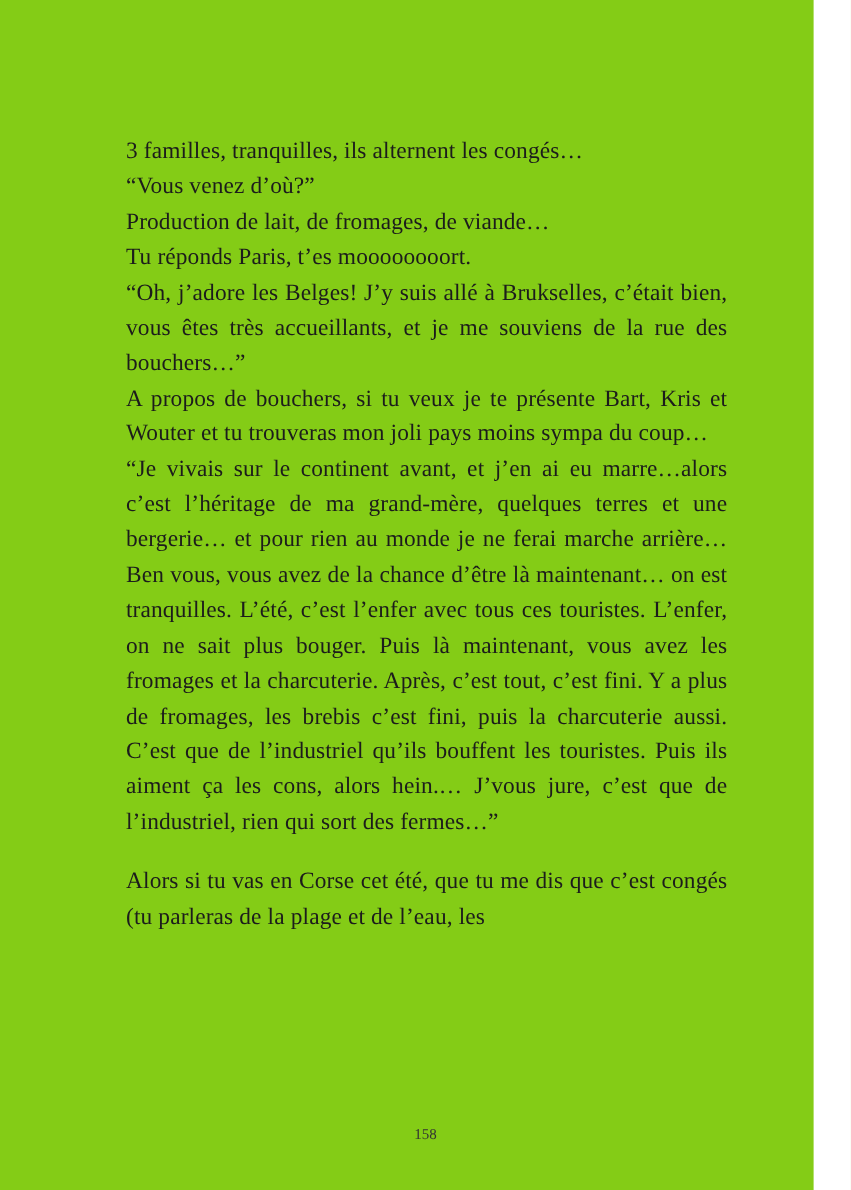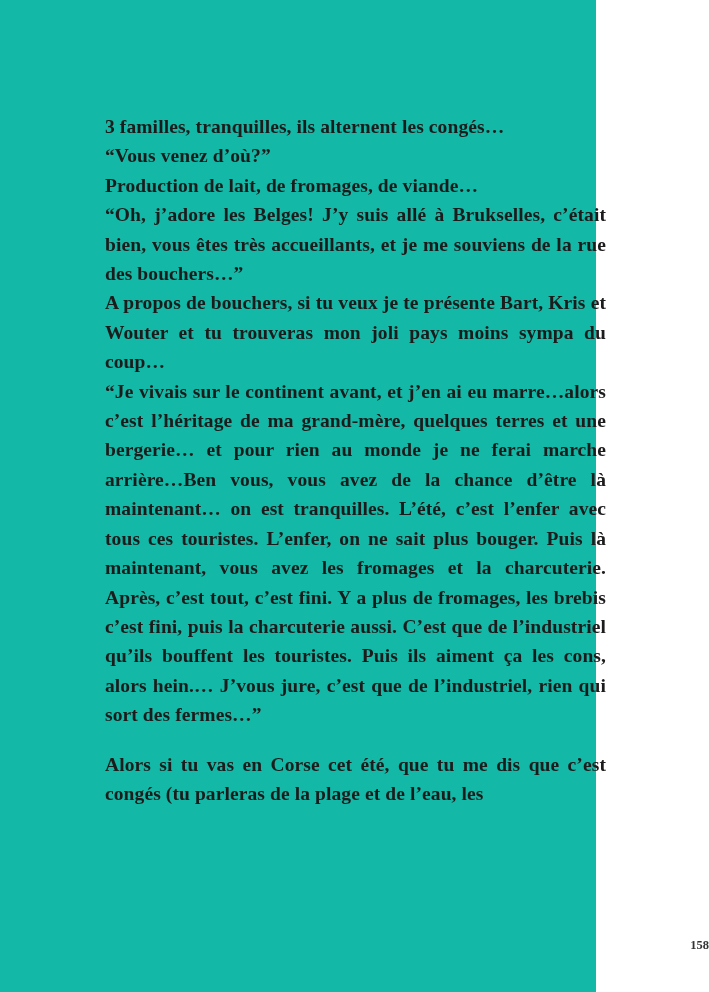--- a/index.html
+++ b/index.html
@@ -11,25 +11,24 @@
     width: 709px;
     height: 992px;
     position: relative;
     font-family: "Liberation Serif", "DejaVu Serif", serif;
     color: #1a1a1a;
   }
   .page {
     position: absolute;
     top: 0;
     left: 0;
-    width: 596px;
+    width: 678px;
     height: 992px;
-    background: #14b8a6;
+    background: #84cc16;
     box-sizing: border-box;
-    font-weight: bold;
   }
   .text-block {
     position: absolute;
     top: 112px;
     left: 105px;
     width: 501px;
   }
   .text-block p {
     margin: 0;
     font-size: 19.5px;
@@ -43,32 +42,33 @@
     text-align: left;
   }
   .text-block p.para-gap {
     margin-top: 20px;
   }
   .page-number {
     position: absolute;
     top: 938px;
     left: 0;
     width: 709px;
-    text-align: right;
+    text-align: center;
     font-size: 12.5px;
     color: #333333;
   }
 </style>
 </head>
 <body>
 
 <div class="page">
   <div class="text-block">
     <p class="no-justify">3 familles, tranquilles, ils alternent les congés…</p>
     <p class="no-justify">“Vous venez d’où?”</p>
     <p class="no-justify">Production de lait, de fromages, de viande…</p>
+    <p class="no-justify">Tu réponds Paris, t’es moooooooort.</p>
     <p>“Oh, j’adore les Belges! J’y suis allé à Brukselles, c’était bien, vous êtes très accueillants, et je me souviens de la rue des bouchers…”</p>
     <p>A propos de bouchers, si tu veux je te présente Bart, Kris et Wouter et tu trouveras mon joli pays moins sympa du coup…</p>
     <p>“Je vivais sur le continent avant, et j’en ai eu marre…alors c’est l’héritage de ma grand-mère, quelques terres et une bergerie… et pour rien au monde je ne ferai marche arrière…Ben vous, vous avez de la chance d’être là maintenant… on est tranquilles. L’été, c’est l’enfer avec tous ces touristes. L’enfer, on ne sait plus bouger. Puis là maintenant, vous avez les fromages et la charcuterie. Après, c’est tout, c’est fini. Y a plus de fromages, les brebis c’est fini, puis la charcuterie aussi. C’est que de l’industriel qu’ils bouffent les touristes. Puis ils aiment ça les cons, alors hein.… J’vous jure, c’est que de l’industriel, rien qui sort des fermes…”</p>
     <p class="para-gap">Alors si tu vas en Corse cet été, que tu me dis que c’est congés (tu parleras de la plage et de l’eau, les</p>
   </div>
   <div class="page-number">158</div>
 </div>
 
 </body></html>

